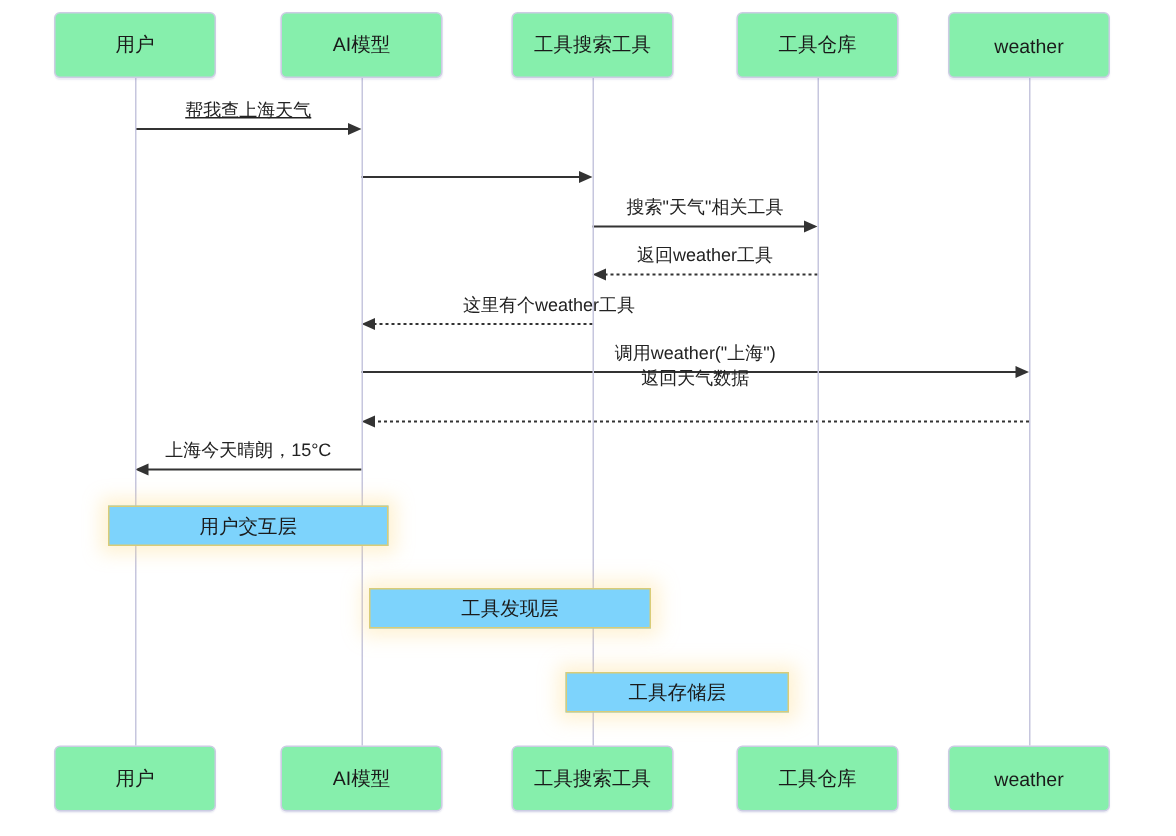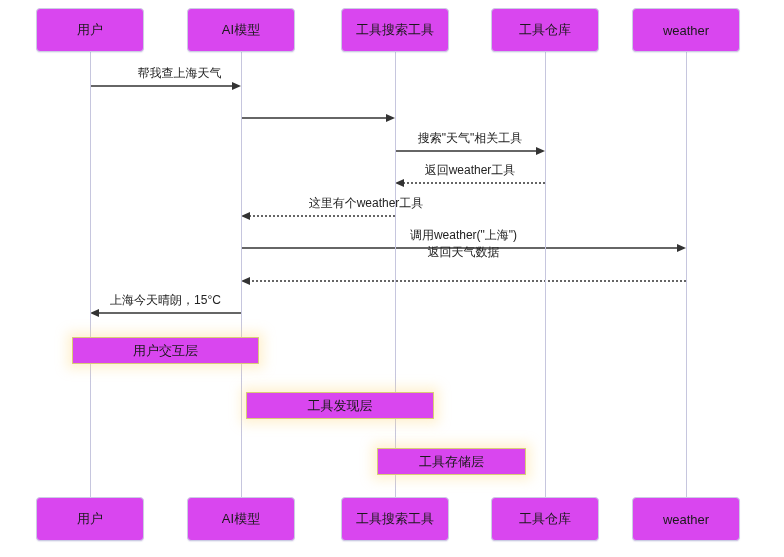--- a/index.html
+++ b/index.html
@@ -9,21 +9,21 @@
     height: 557px;
     background: #ffffff;
     font-family: "Liberation Sans", "DejaVu Sans", sans-serif;
     overflow: hidden;
   }
   .layer { position: absolute; left: 0; top: 0; width: 784px; height: 557px; }
   svg.layer { pointer-events: none; }
   .actor-box {
     position: absolute;
     box-sizing: border-box;
-    background: #d946ef;
+    background: #86efac;
     border: 1px solid #CCCCE3;
     border-radius: 4px;
     display: flex;
     align-items: center;
     justify-content: center;
     font-size: 13px;
     color: #1a1a1a;
     box-shadow: 0 1px 1px rgba(120,120,180,0.15);
   }
   .lifeline {
@@ -37,21 +37,21 @@
     font-size: 12px;
     color: #222222;
     height: 16px;
     line-height: 16px;
     white-space: nowrap;
     overflow: visible;
   }
   .note {
     position: absolute;
     box-sizing: border-box;
-    background: #d946ef;
+    background: #7dd3fc;
     border: 1px solid #D9CC77;
     text-align: center;
     font-size: 13px;
     color: #1a1a1a;
     box-shadow: 0 0 12px 5px rgba(255,219,130,0.35);
   }
 </style>
 </head>
 <body>
 
@@ -83,21 +83,21 @@
       <div class="actor-box" style="left: 36px; top: 8px; width: 108px; height: 44px;">用户</div>
       <div class="actor-box" style="left: 36px; top: 497px; width: 108px; height: 44px;">用户</div>
       <div class="actor-box" style="left: 187px; top: 8px; width: 108px; height: 44px;">AI模型</div>
       <div class="actor-box" style="left: 187px; top: 497px; width: 108px; height: 44px;">AI模型</div>
       <div class="actor-box" style="left: 341px; top: 8px; width: 108px; height: 44px;">工具搜索工具</div>
       <div class="actor-box" style="left: 341px; top: 497px; width: 108px; height: 44px;">工具搜索工具</div>
       <div class="actor-box" style="left: 491px; top: 8px; width: 108px; height: 44px;">工具仓库</div>
       <div class="actor-box" style="left: 491px; top: 497px; width: 108px; height: 44px;">工具仓库</div>
       <div class="actor-box" style="left: 632px; top: 8px; width: 108px; height: 44px;">weather</div>
       <div class="actor-box" style="left: 632px; top: 497px; width: 108px; height: 44px;">weather</div>
-      <div class="msg-label" style="left: 104px; top: 65px; width: 151px;">帮我查上海天气</div>
+      <div class="msg-label" style="left: 90px; top: 65px; width: 151px; text-decoration: underline;">帮我查上海天气</div>
       <div class="msg-label" style="left: 395px; top: 130px; width: 150px;">搜索"天气"相关工具</div>
       <div class="msg-label" style="left: 395px; top: 162px; width: 150px;">返回weather工具</div>
       <div class="msg-label" style="left: 241px; top: 195px; width: 154px; margin-left: 48px;">这里有个weather工具</div>
       <div class="msg-label" style="left: 241px; top: 227px; width: 445px;">调用weather("上海")</div>
       <div class="msg-label" style="left: 241px; top: 244px; width: 445px;">返回天气数据</div>
       <div class="msg-label" style="left: 90px; top: 292px; width: 151px;">上海今天晴朗，15°C</div>
       <div class="note" style="left: 72px; top: 337px; width: 187px; height: 27px; line-height: 25px;">用户交互层</div>
       <div class="note" style="left: 224px; top: 392px; width: 188px; height: 27px; line-height: 25px; margin-left: 22px;">工具发现层</div>
       <div class="note" style="left: 377px; top: 448px; width: 149px; height: 27px; line-height: 25px;">工具存储层</div>
     </div>

